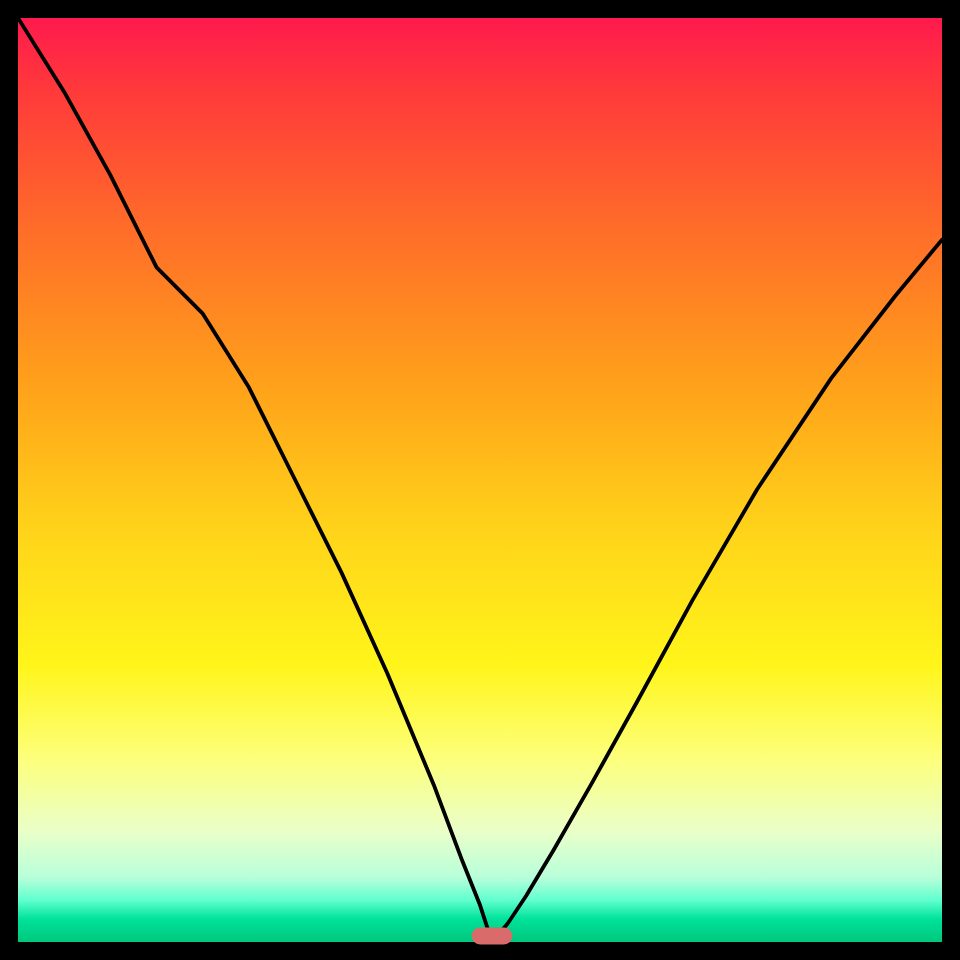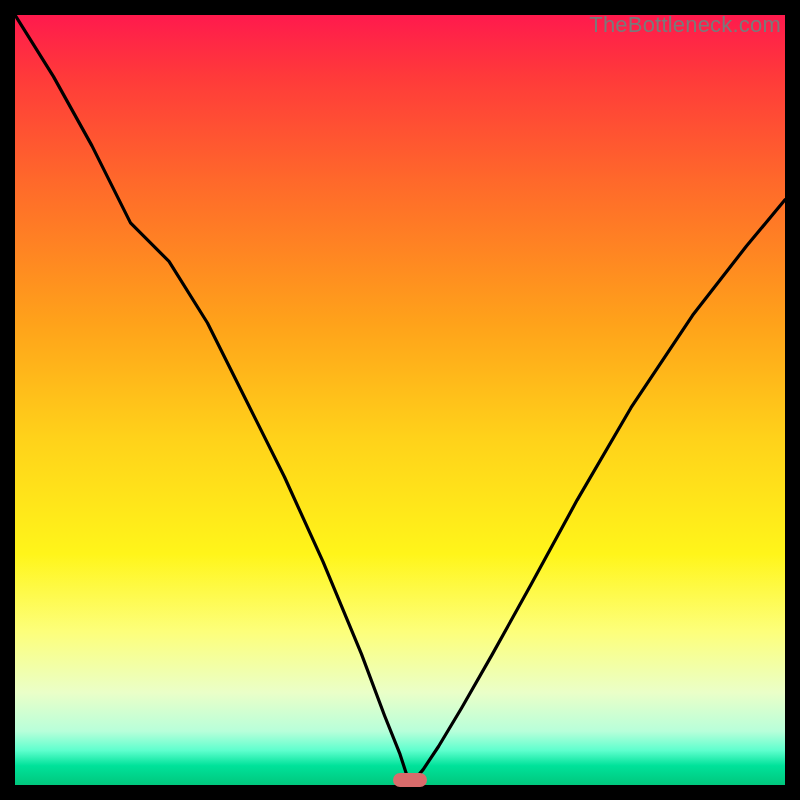--- a/index.html
+++ b/index.html
@@ -64,14 +64,13 @@
 </style>
 </head>
 <body>
 
 <div class="frame">
   <div class="chart-bg"></div>
   <svg class="curve-svg" viewBox="0 0 770 770" preserveAspectRatio="none">
     <path id="curve-path" fill="none" stroke="#000" stroke-width="3.2" stroke-linejoin="round" stroke-linecap="round" d="M0.0 0.0 L38.5 61.6 L77.0 130.9 L115.5 207.9 L154.0 246.4 L192.5 308.0 L231.0 385.0 L269.5 462.0 L308.0 546.7 L346.5 639.1 L369.6 700.7 L385.0 739.2 L395.0 770.0 L408.1 754.6 L423.5 731.5 L446.6 693.0 L477.4 639.1 L515.9 569.8 L562.1 485.1 L616.0 392.7 L677.6 300.3 L731.5 231.0 L770.0 184.8 "></path>
   </svg>
   <div id="marker" class="marker" style="width: 34.65px; height: 14px; left: 377.685px; top: 758px; background: rgb(217, 107, 107);"></div>
-  <div class="watermark">TheBottleneck.com</div>
 </div>
 
 </body></html>

